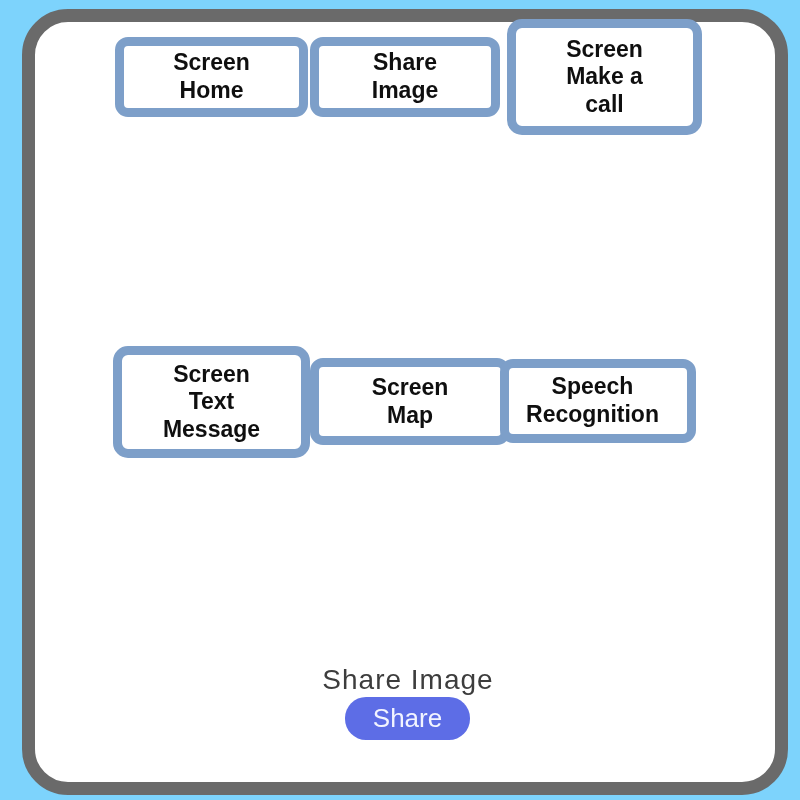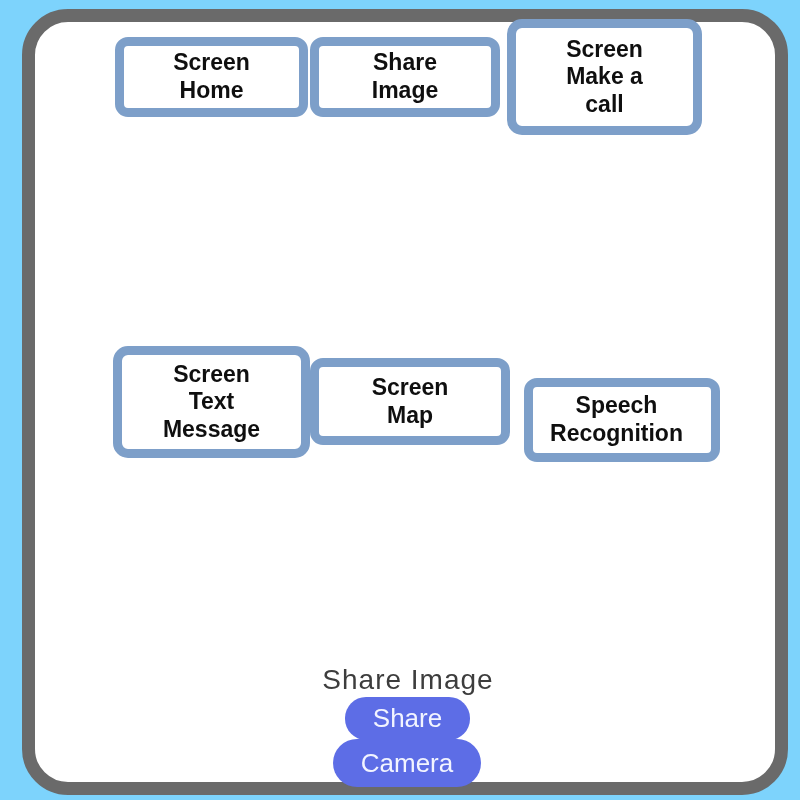--- a/index.html
+++ b/index.html
@@ -47,21 +47,21 @@
     padding: 0;
     margin: 0;
     cursor: pointer;
     overflow: visible;
   }
   .btn-screen-home    { left: 115px; top: 37px;  width: 193px; height: 80px; }
   .btn-share-image    { left: 310px; top: 37px;  width: 190px; height: 80px; }
   .btn-make-call      { left: 507px; top: 19px;  width: 195px; height: 116px; border-radius: 15px; }
   .btn-text-message   { left: 113px; top: 346px; width: 197px; height: 112px; border-radius: 15px; }
   .btn-screen-map     { left: 310px; top: 358px; width: 200px; height: 87px; }
-  .btn-speech-recog   { left: 524px; top: 359px; width: 196px; height: 84px; margin-top: 19px; }
+  .btn-speech-recog   { left: 500px; top: 359px; width: 196px; height: 84px; }
   .btn-speech-recog span {
     display: block;
     white-space: pre-line;
     width: 210px;       
     margin-left: -11px;
   }
   
   .share-title {
     position: absolute;
     left: 258px;
@@ -118,15 +118,14 @@
 
   <button class="screen-btn btn-speech-recog">
     <span>Speech
 Recognition</span>
   </button>
 
   <div class="share-title">Share Image</div>
 
   <button class="pill-btn pill-share">Share</button>
 
-  <button class="pill-btn pill-camera">Camera</button>
 
 </div>
 
 </body></html>

